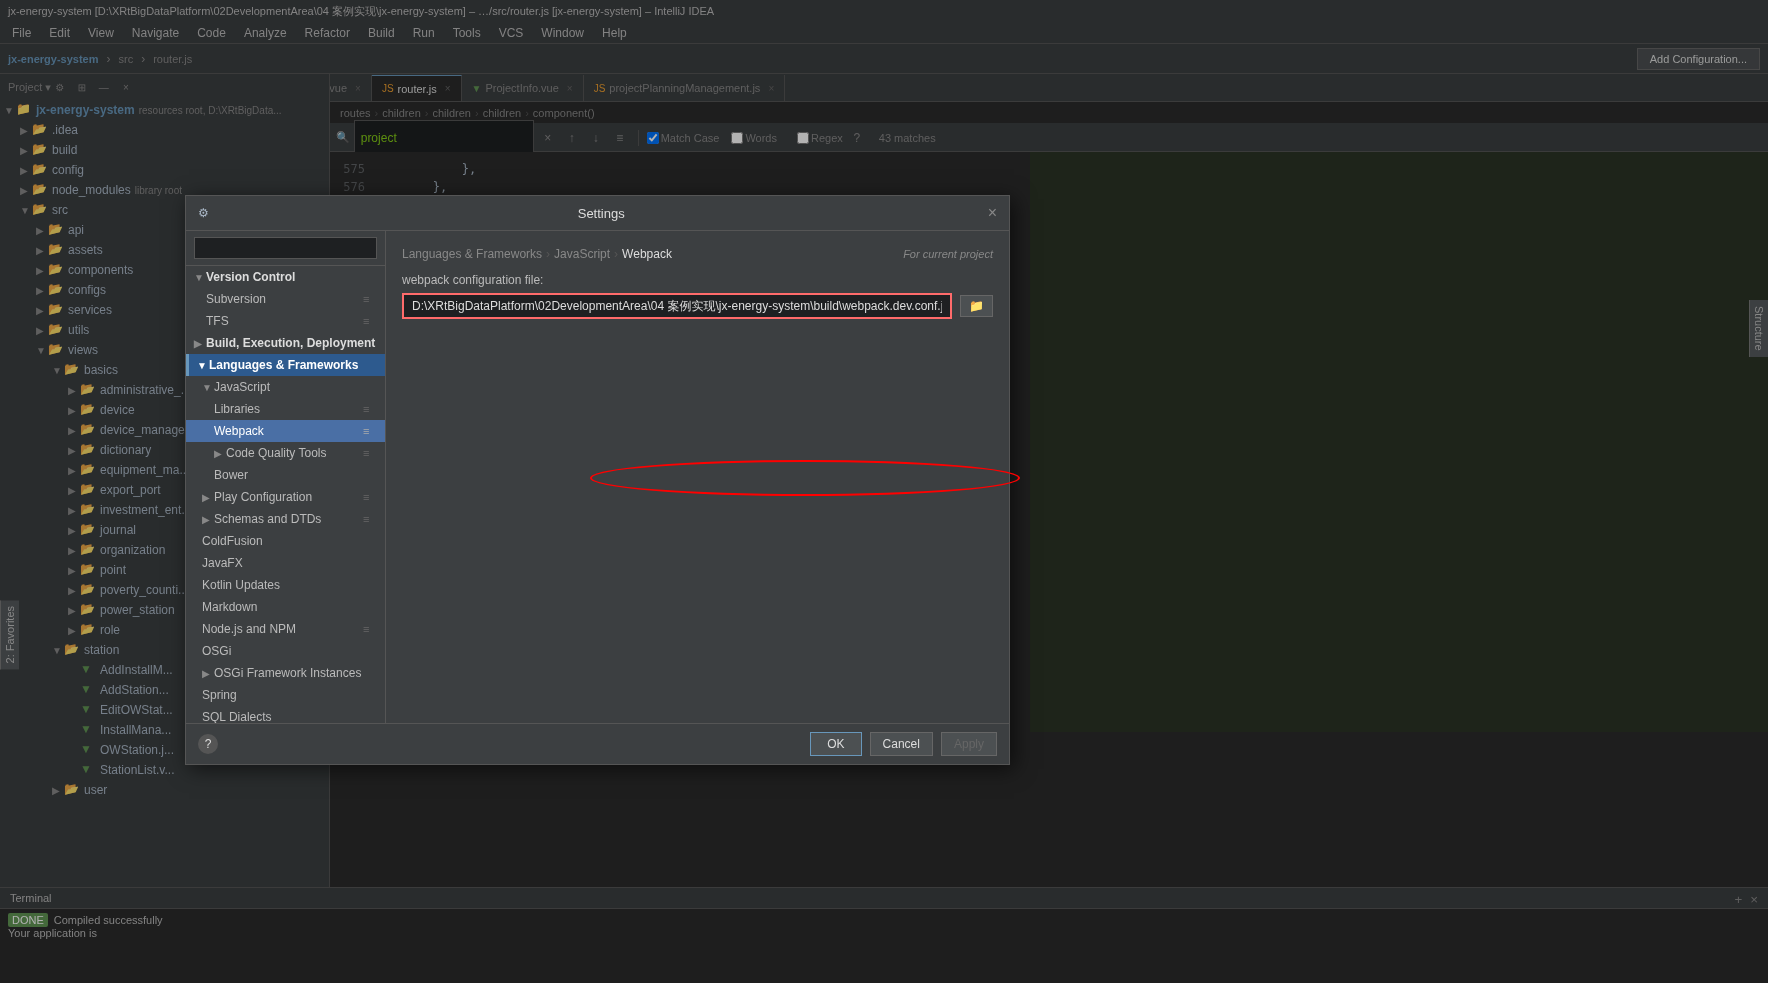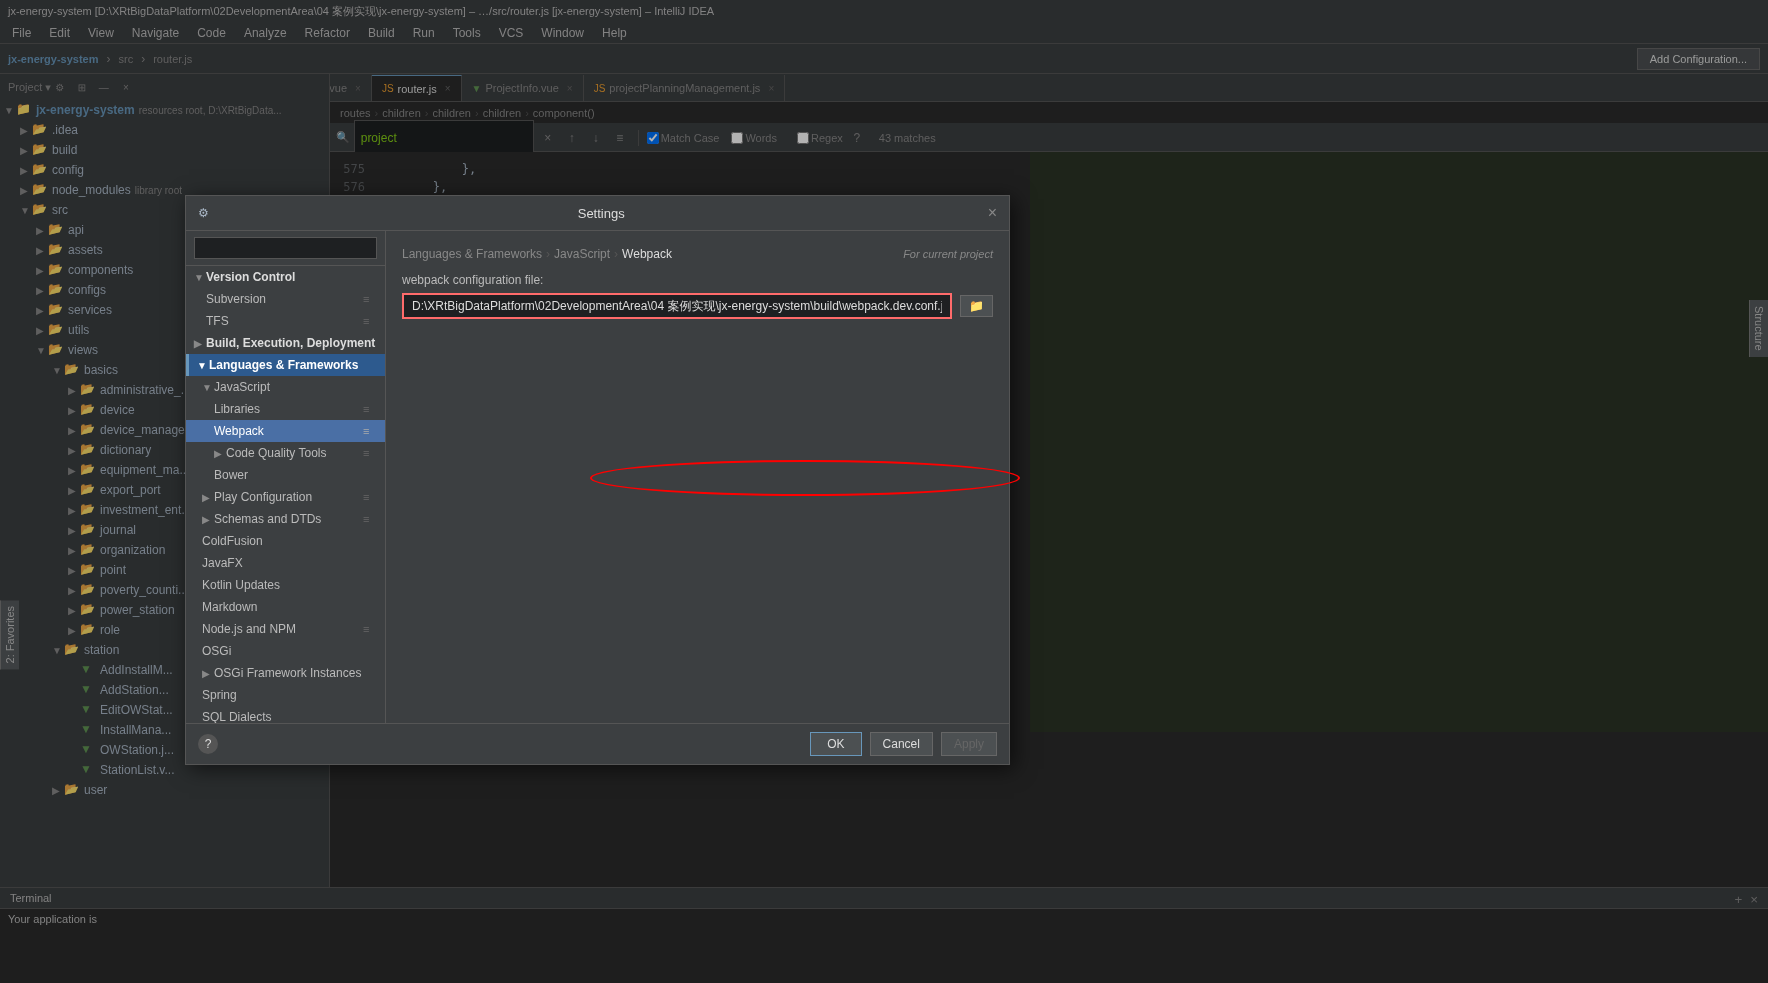--- a/index.html
+++ b/index.html
@@ -431,20 +431,24 @@
 
 <div class="green-bg"></div>
 
 <div class="terminal">
   <div class="terminal-tab">
     <span>Terminal</span>
     <button style="float:right; background:transparent; border:none; color:#888; cursor:pointer; margin-left:8px;">×</button>
     <button style="float:right; background:transparent; border:none; color:#888; cursor:pointer;">+</button>
   </div>
   <div class="terminal-content">
+    <div style="display:flex; align-items:center;">
+      <span class="done-badge">DONE</span>
+      <span>Compiled successfully</span>
+    </div>
     <div>Your application is</div>
   </div>
 </div>
 
 <div class="favorites-tab" style="position:absolute; left:0; top:600px; writing-mode:vertical-rl; font-size:11px; color:#888; background:#3c3f41; padding:6px 3px; border-right:1px solid #555; cursor:pointer; transform:rotate(180deg); z-index:5;">
   2: Favorites
 </div>
 
 <div class="structure-tab" style="z-index:5;">
   Structure

